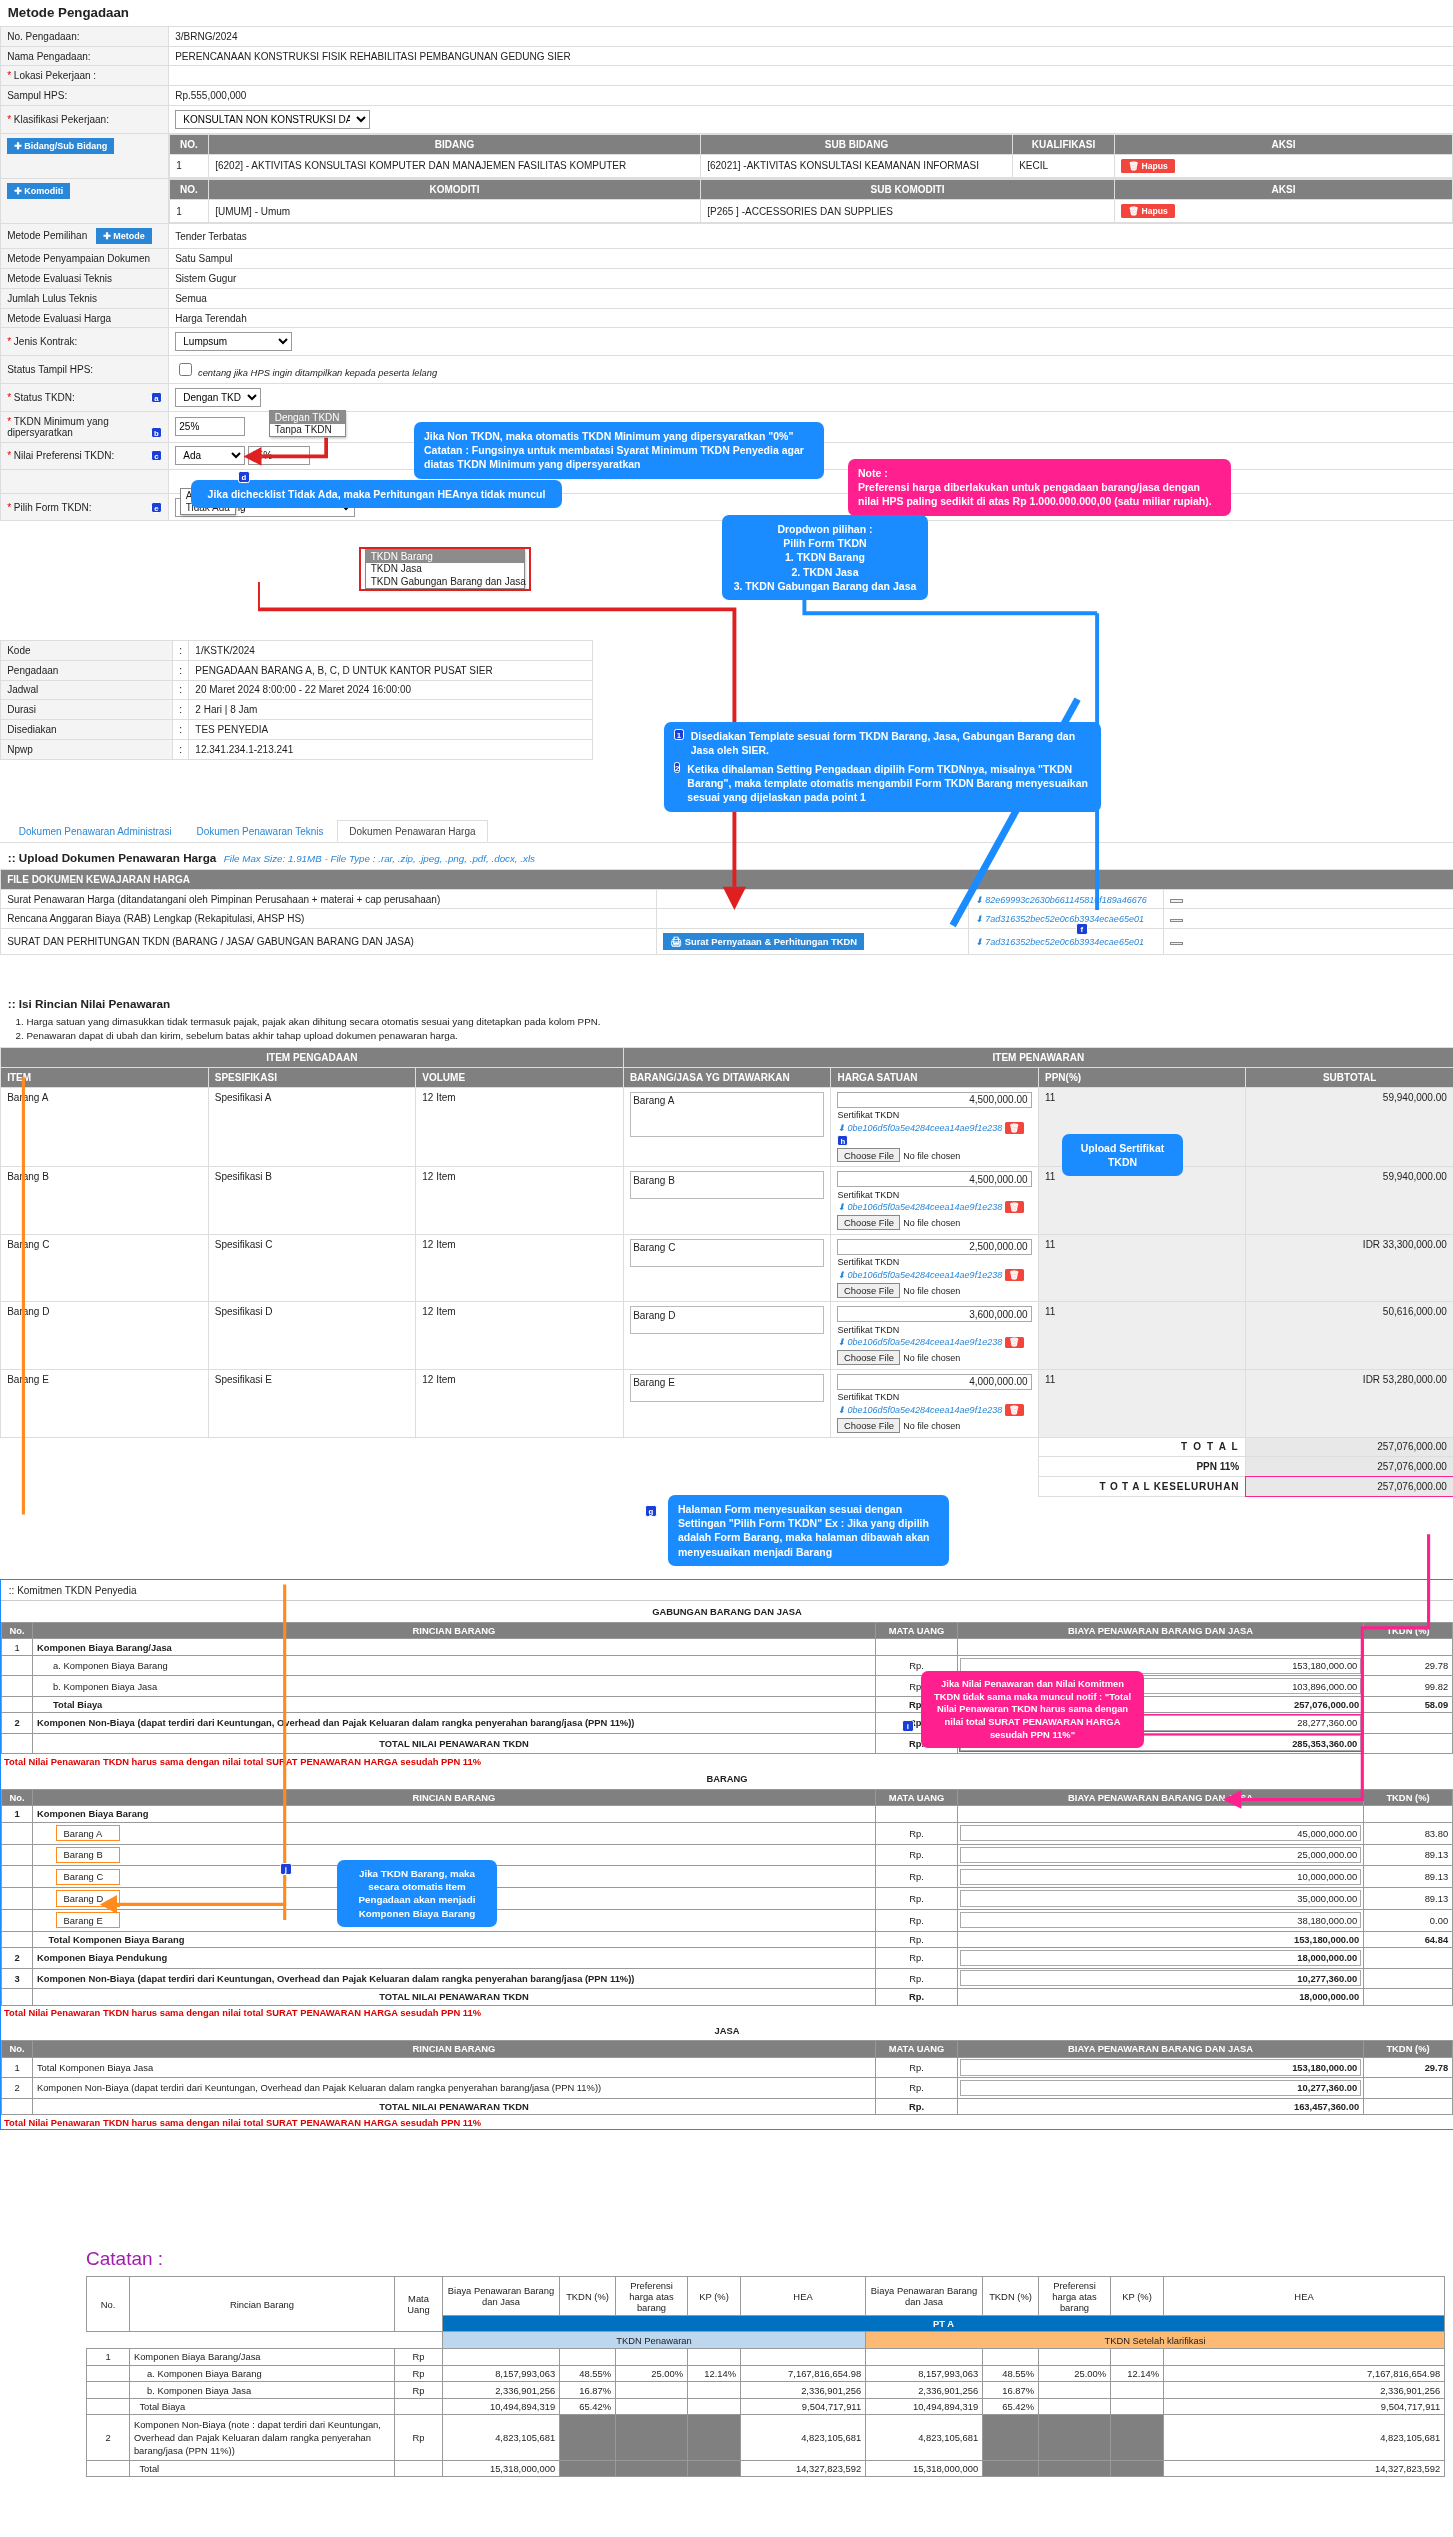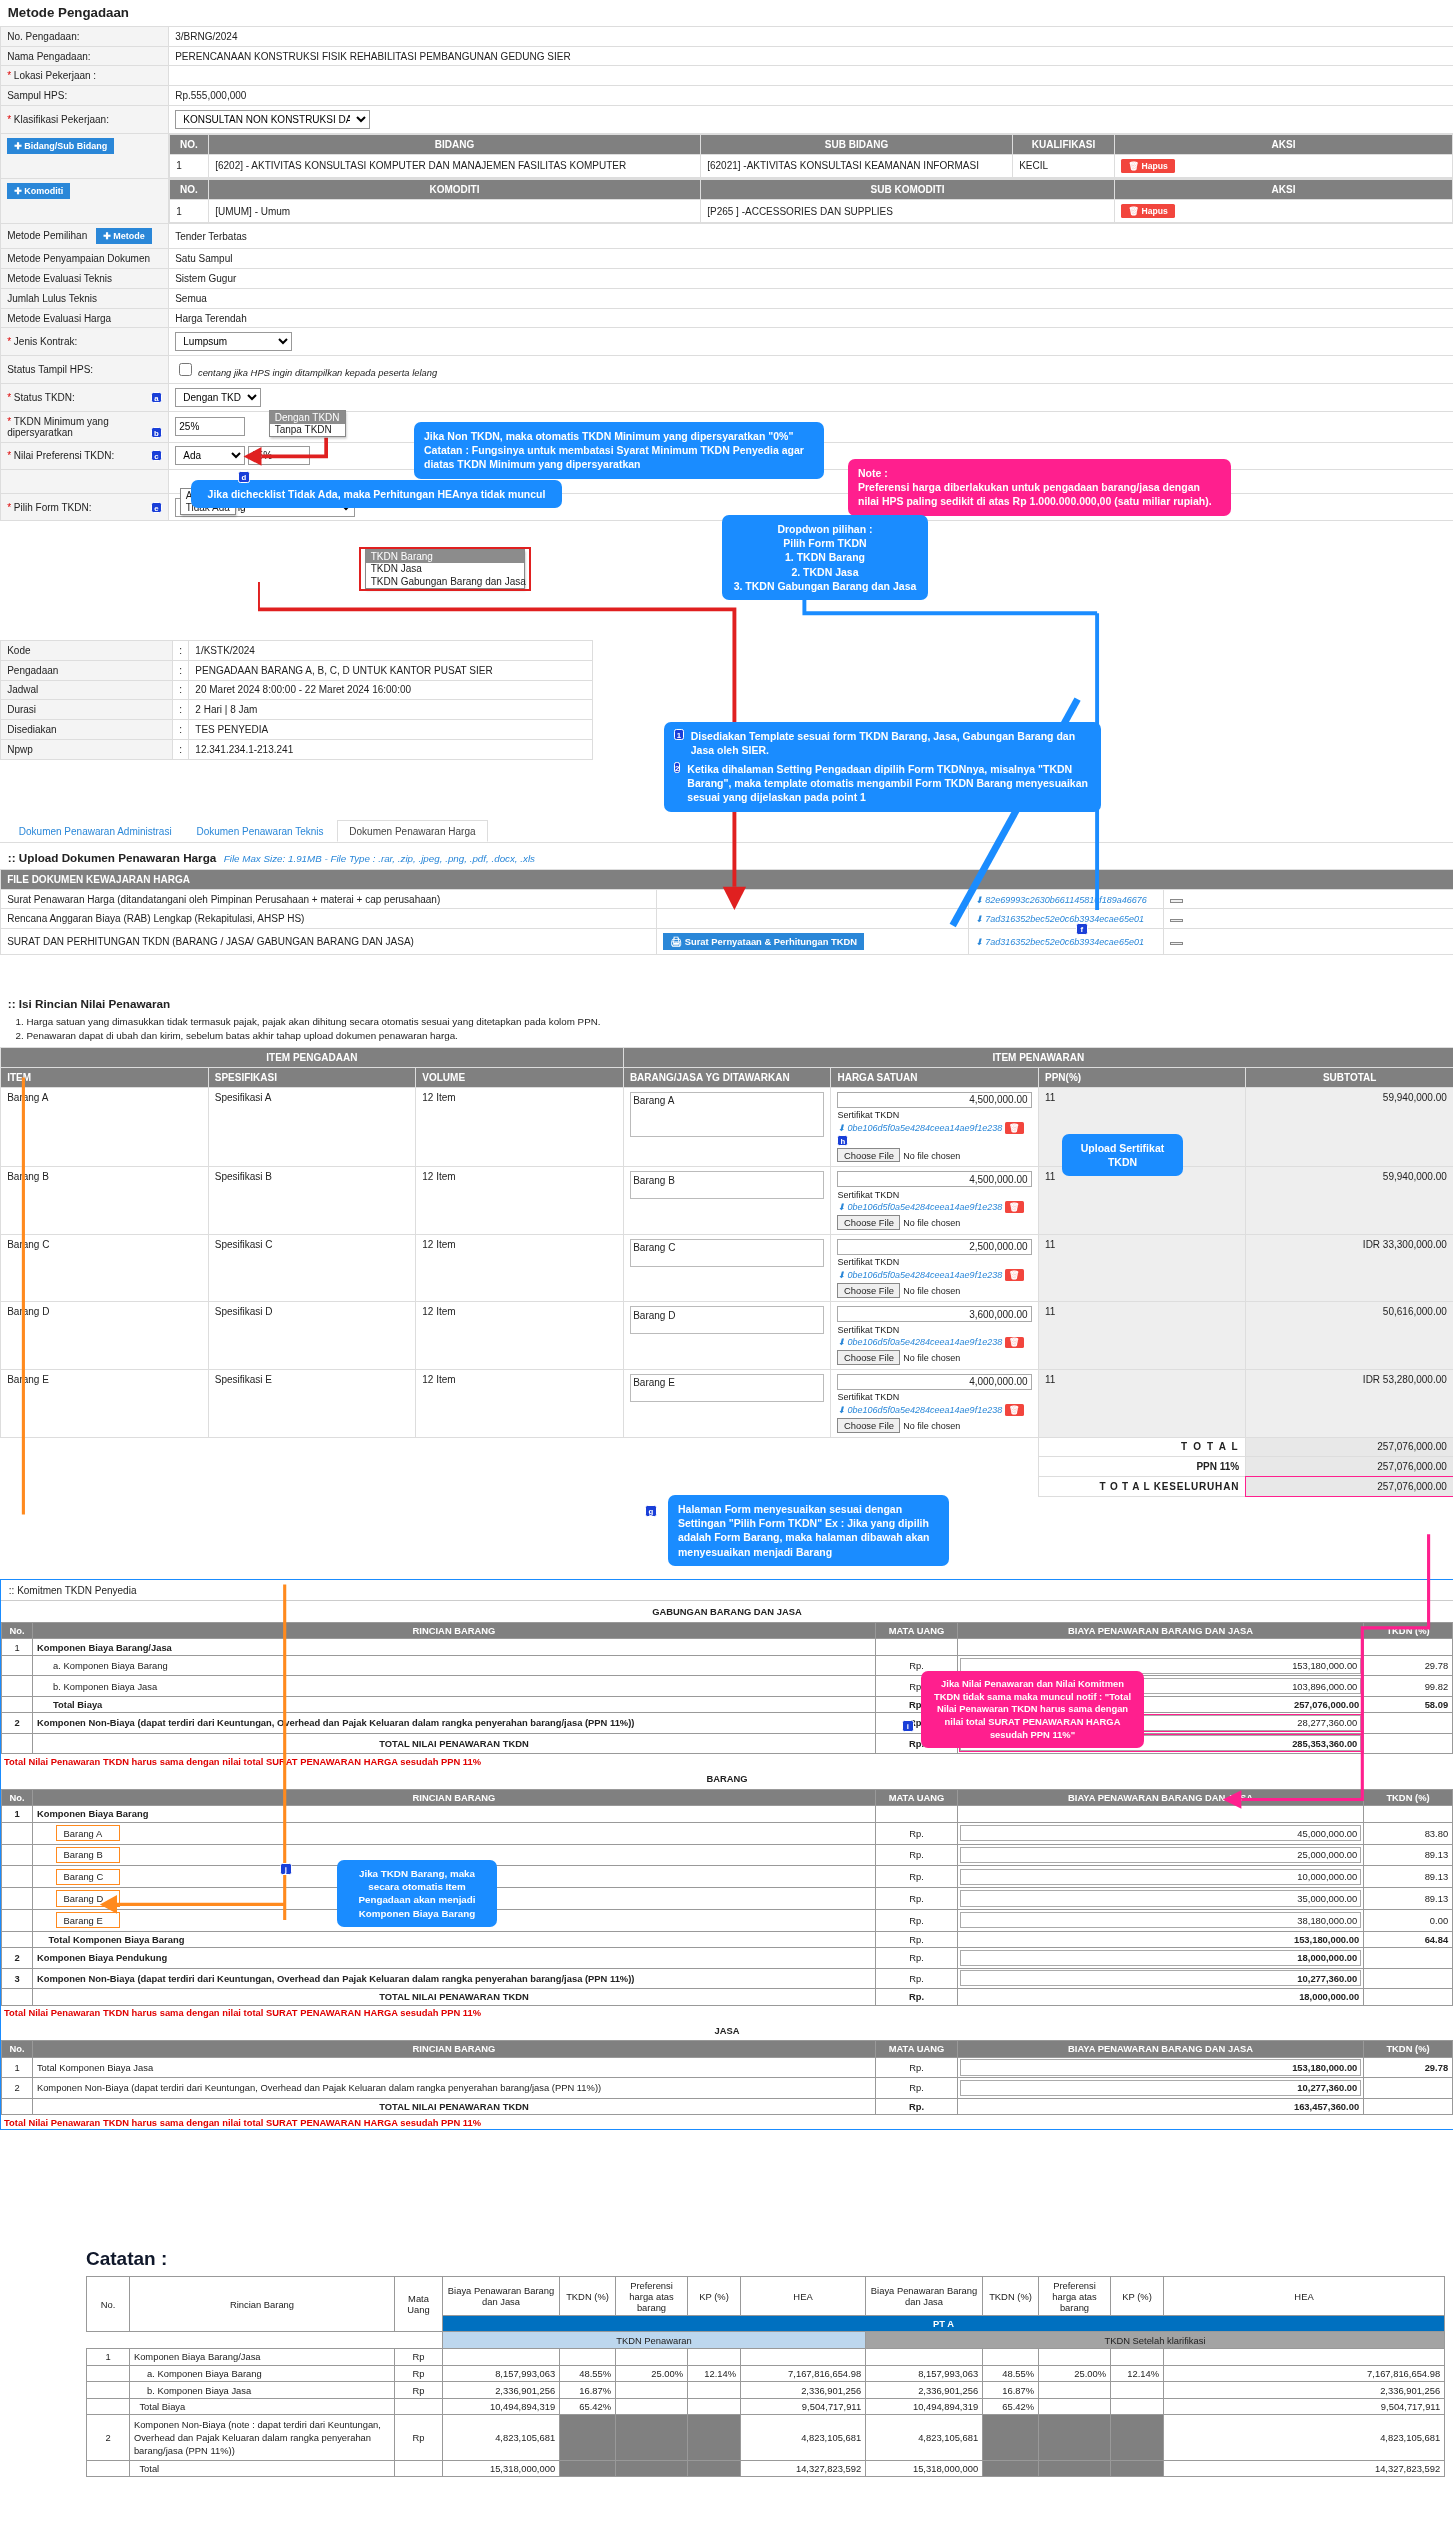--- a/index.html
+++ b/index.html
@@ -779,21 +779,21 @@
   <path d="M365 1100 L150 1100" stroke="#ff8a1e" stroke-width="4" fill="none"></path>
   <polygon points="150,1088 128,1100 150,1112" fill="#ff8a1e"></polygon>
 </svg>
 
 <svg class="line" style="left:1218px;top:1534px;width:234px;height:297px;" viewBox="0 0 300 380">
   <path d="M270 0 L270 120 L185 120 L185 340 L30 340" stroke="#ff1f8e" stroke-width="4" fill="none"></path>
   <polygon points="30,328 6,340 30,352" fill="#ff1f8e"></polygon>
 </svg>
 
 <div style="position:absolute;left:86px;top:2245px;width:1359px;">
-  <div style="color:#0f172a;font-size:19px;font-weight:bold;padding:3.1px 0 6.2px 0">Catatan :</div>
+  <div style="color:#a21caf;font-size:19px;font-weight:normal;padding:3.1px 0 6.2px 0">Catatan :</div>
   <table class="data" style="table-layout:fixed;font-size:9.4px;">
     <tbody>
         <tr>
       <td rowspan="3" class="ctr" style="width:43px;vertical-align:middle">No.</td>
       <td rowspan="3" class="ctr" style="width:265px;vertical-align:middle">Rincian Barang</td>
       <td rowspan="3" class="ctr" style="width:48px;vertical-align:middle">Mata Uang</td>
       <td rowspan="2" class="ctr" style="width:117px;vertical-align:middle">Biaya Penawaran Barang dan Jasa</td>
       <td rowspan="2" class="ctr" style="width:56px;vertical-align:middle">TKDN (%)</td>
       <td rowspan="2" class="ctr" style="width:72px;vertical-align:middle">Preferensi harga atas barang</td>
       <td rowspan="2" class="ctr" style="width:53px;vertical-align:middle">KP (%)</td>
@@ -806,21 +806,21 @@
     </tr>
     <tr></tr>
     <tr>
       <td colspan="10" class="ctr" style="background:#0070c0;color:#fff;font-weight:bold">PT A</td>
     </tr>
     <tr>
       <td style="border:none"></td>
           <td style="border:none"></td>
           <td style="border:none"></td>
       <td colspan="5" class="ctr" style="background:#bdd7ee">TKDN Penawaran</td>
-      <td colspan="5" class="ctr" style="background:#a3a3a3">TKDN Setelah klarifikasi</td>
+      <td colspan="5" class="ctr" style="background:#fdba74">TKDN Setelah klarifikasi</td>
     </tr>
     <tr>
       <td class="ctr">1</td>
       <td>Komponen Biaya Barang/Jasa</td>
       <td class="ctr">Rp</td>
       <td></td>
           <td></td>
           <td></td>
           <td></td>
           <td></td>

